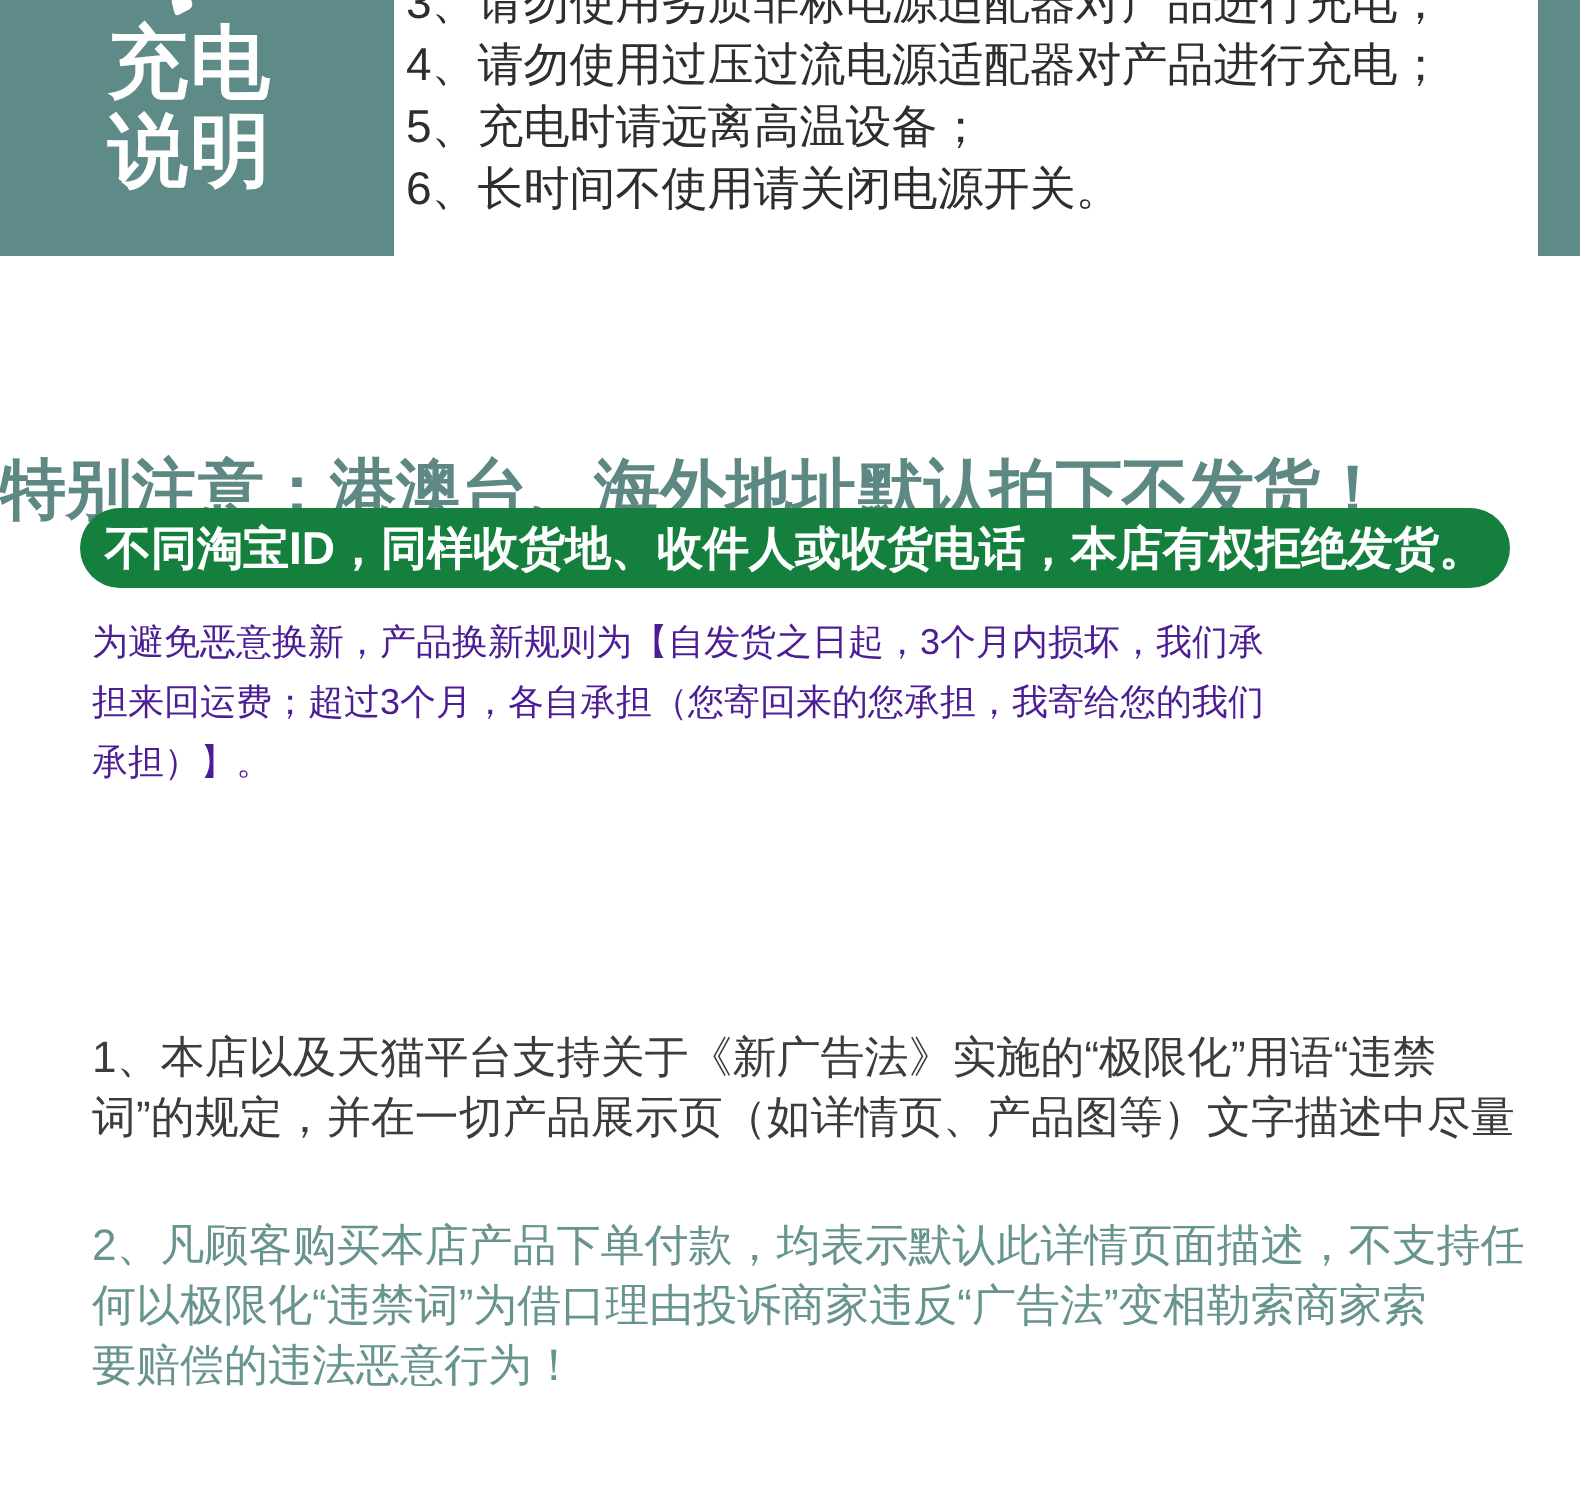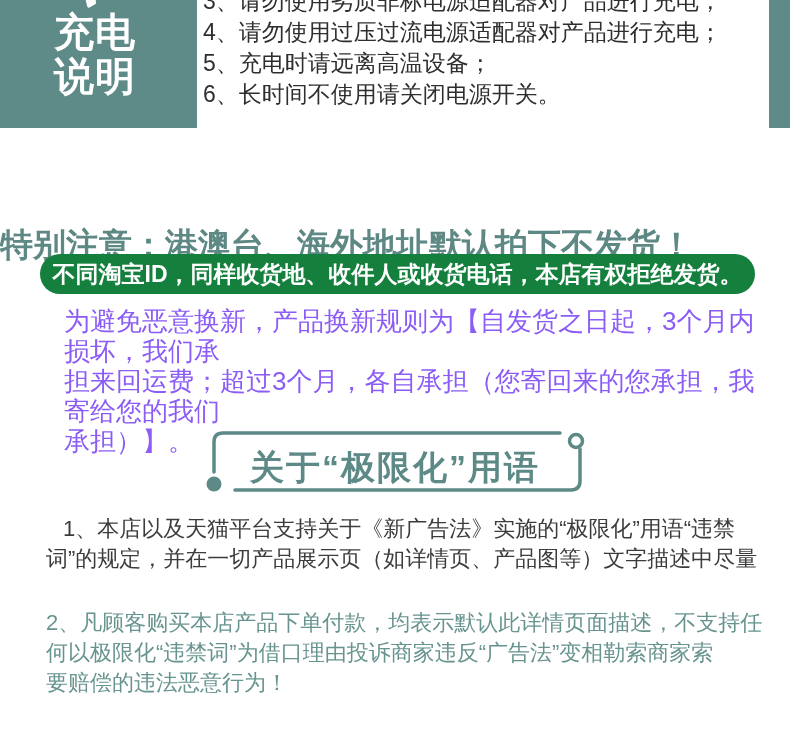--- a/index.html
+++ b/index.html
@@ -14,30 +14,30 @@
   .charge-title{position:absolute;left:38px;top:10px;width:114px;color:#ffffff;font-weight:bold;
         font-size:40px;line-height:44px;text-align:center;letter-spacing:1px;}
   .panel{position:absolute;left:197px;top:-50px;width:572px;height:178px;background:#ffffff;
         box-sizing:border-box;padding:36px 0 0 6px;}
   .panel .row{font-size:23px;line-height:31px;color:#2e2e2e;white-space:nowrap;}
   
   .heading{position:absolute;top:202px;left:0;width:790px;text-align:left;font-size:33px;
         font-weight:bold;color:#5d8884;line-height:42px;white-space:nowrap;}
   .pill{position:absolute;top:254px;left:40px;width:715px;height:40px;border-radius:21px;background:#15803d;
         color:#ffffff;font-weight:bold;font-size:23px;text-align:center;line-height:41px;white-space:nowrap;}
-  .policy{position:absolute;top:306px;left:64px;width:706px;font-size:26px;line-height:30px;color:#8b5cf6;}
+  .policy{position:absolute;top:306px;left:46px;width:706px;font-size:18px;line-height:30px;color:#4c1d95;}
   
   .deco{position:absolute;top:428px;left:199px;width:392px;height:72px;}
   .deco svg{position:absolute;left:0;top:0;}
   .deco-text{position:absolute;left:0;top:19px;width:100%;text-align:center;font-size:34px;font-weight:600;
         color:#5d8a87;line-height:40px;letter-spacing:2px;white-space:nowrap;}
   
   .para{position:absolute;left:46px;width:706px;font-size:22px;line-height:30px;}
   .para div{white-space:nowrap;}
-  .p1{top:514px;color:#3c3c3c;text-align:center;}
+  .p1{top:514px;color:#3c3c3c;}
   .p2{top:608px;color:#68948f;}
 </style>
 </head>
 <body>
 
 <div class="page">
 
   <section class="sec-charge">
     <div class="bolt"></div>
     <div class="charge-title">
@@ -53,29 +53,20 @@
   </section>
 
   <h1 class="heading">特别注意：港澳台、海外地址默认拍下不发货！</h1>
   <div class="pill">不同淘宝ID，同样收货地、收件人或收货电话，本店有权拒绝发货。</div>
   <div class="policy">
     <div>为避免恶意换新，产品换新规则为【自发货之日起，3个月内损坏，我们承</div>
     <div>担来回运费；超过3个月，各自承担（您寄回来的您承担，我寄给您的我们</div>
     <div>承担）】。</div>
   </div>
 
-  <div class="deco">
-    <svg width="392" height="72" viewBox="0 0 392 72">
-      <path d="M 15 44 L 15 14 Q 15 5 24 5 L 361 5" fill="none" stroke="#5d8a87" stroke-width="3.5" stroke-linecap="round"></path>
-      <path d="M 36 62 L 372 62 Q 381 62 381 53 L 381 21" fill="none" stroke="#5d8a87" stroke-width="3.5" stroke-linecap="round"></path>
-      <circle cx="15" cy="56" r="7.5" fill="#5d8a87"></circle>
-      <circle cx="377" cy="13" r="6.5" fill="none" stroke="#5d8a87" stroke-width="3.5"></circle>
-    </svg>
-    <div class="deco-text">关于“极限化”用语</div>
-  </div>
 
   <div class="para p1">
     <div>1、本店以及天猫平台支持关于《新广告法》实施的“极限化”用语“违禁</div>
     <div>词”的规定，并在一切产品展示页（如详情页、产品图等）文字描述中尽量</div>
   </div>
 
   <div class="para p2">
     <div>2、凡顾客购买本店产品下单付款，均表示默认此详情页面描述，不支持任</div>
     <div>何以极限化“违禁词”为借口理由投诉商家违反“广告法”变相勒索商家索</div>
     <div>要赔偿的违法恶意行为！</div>

